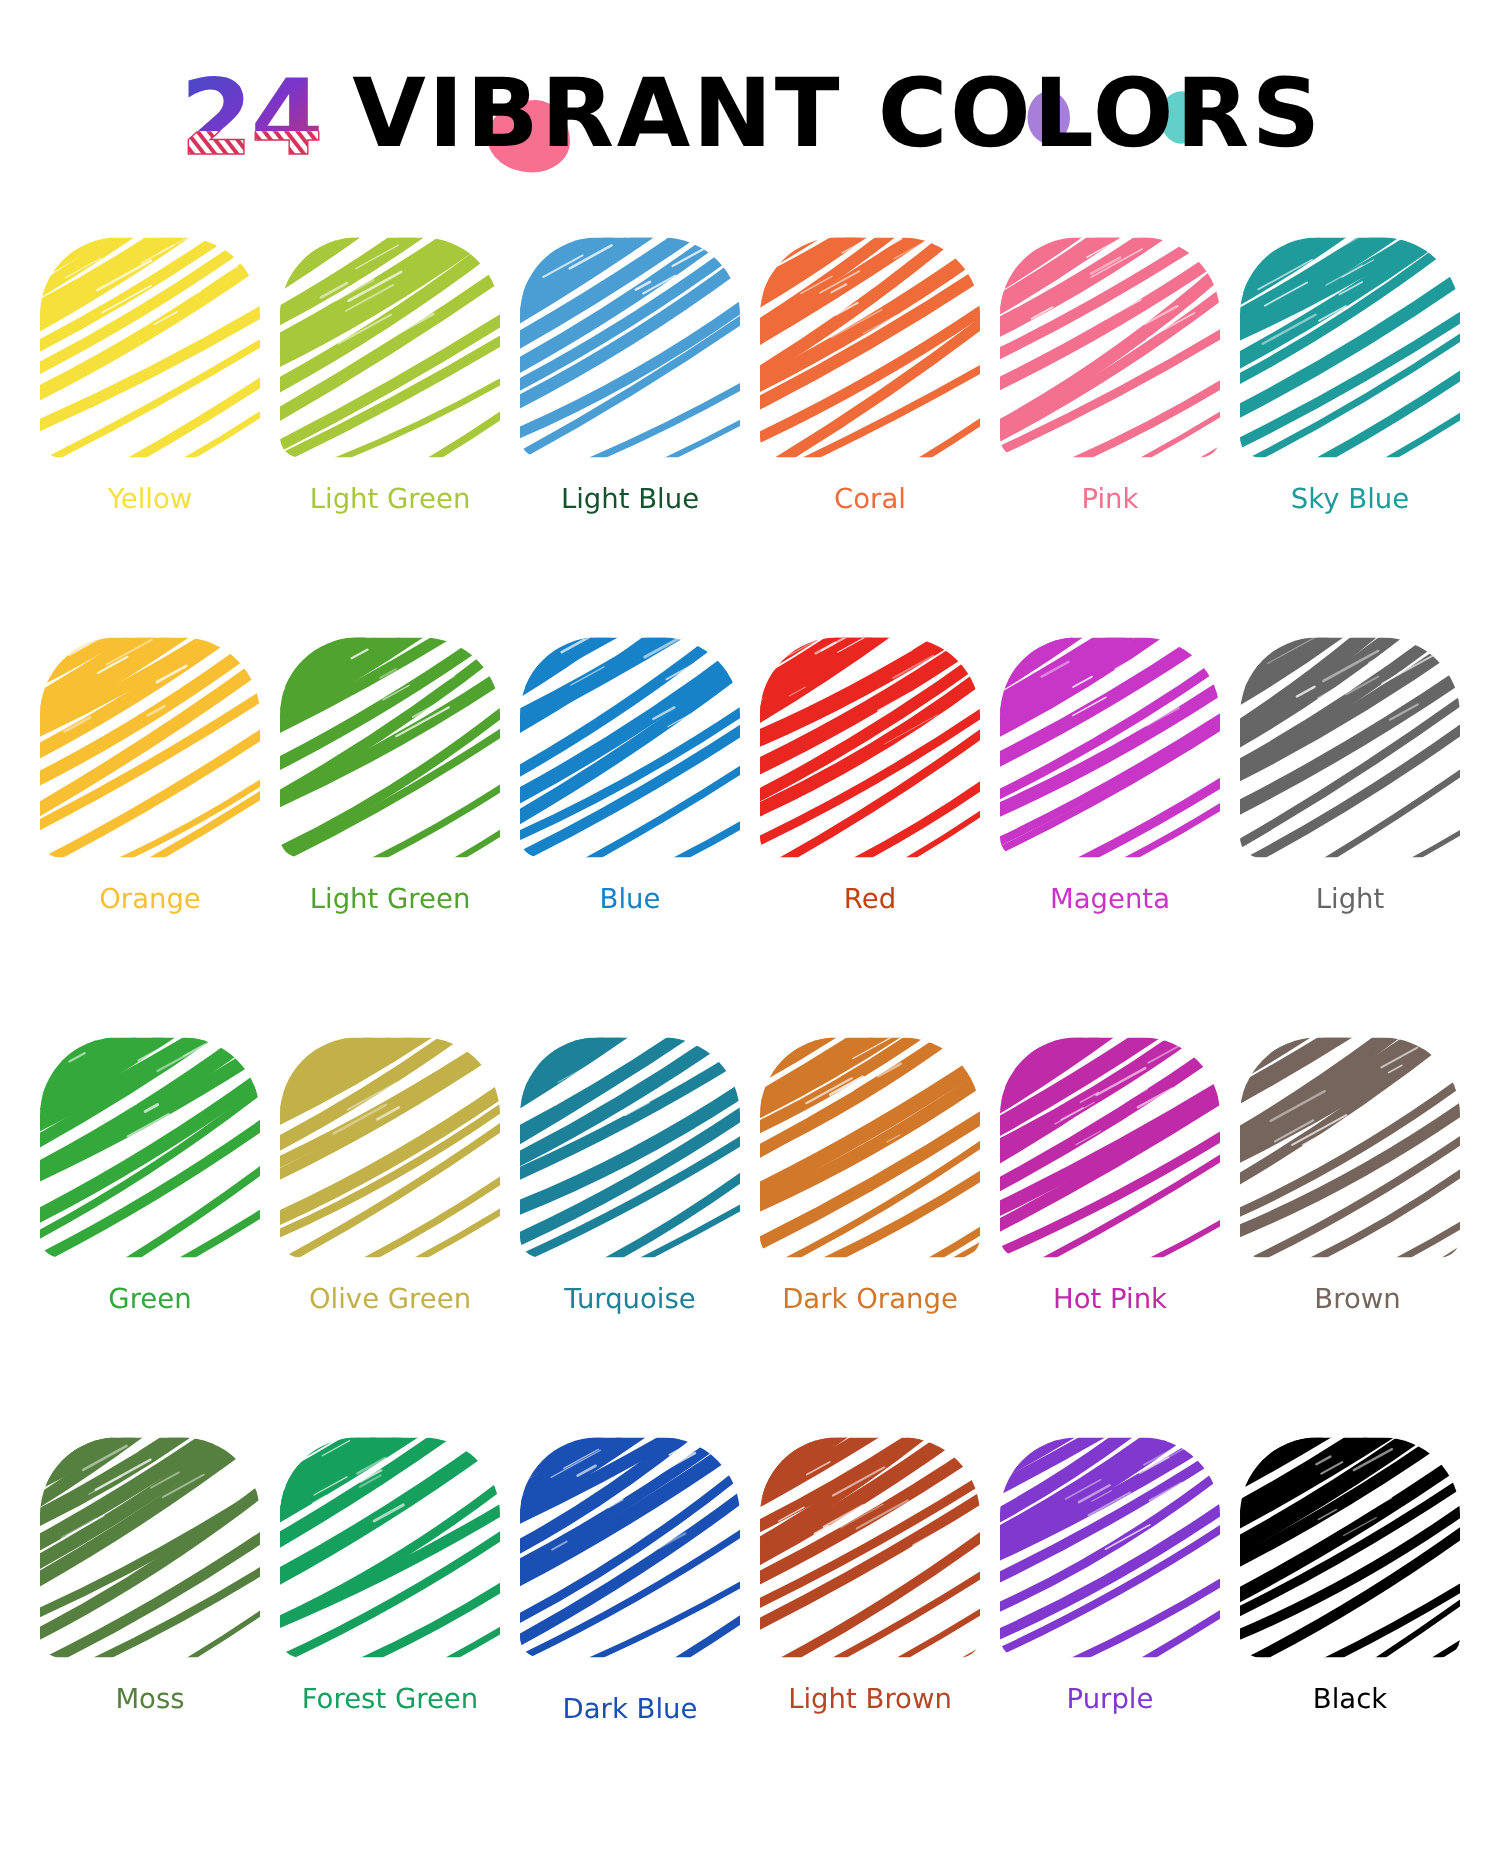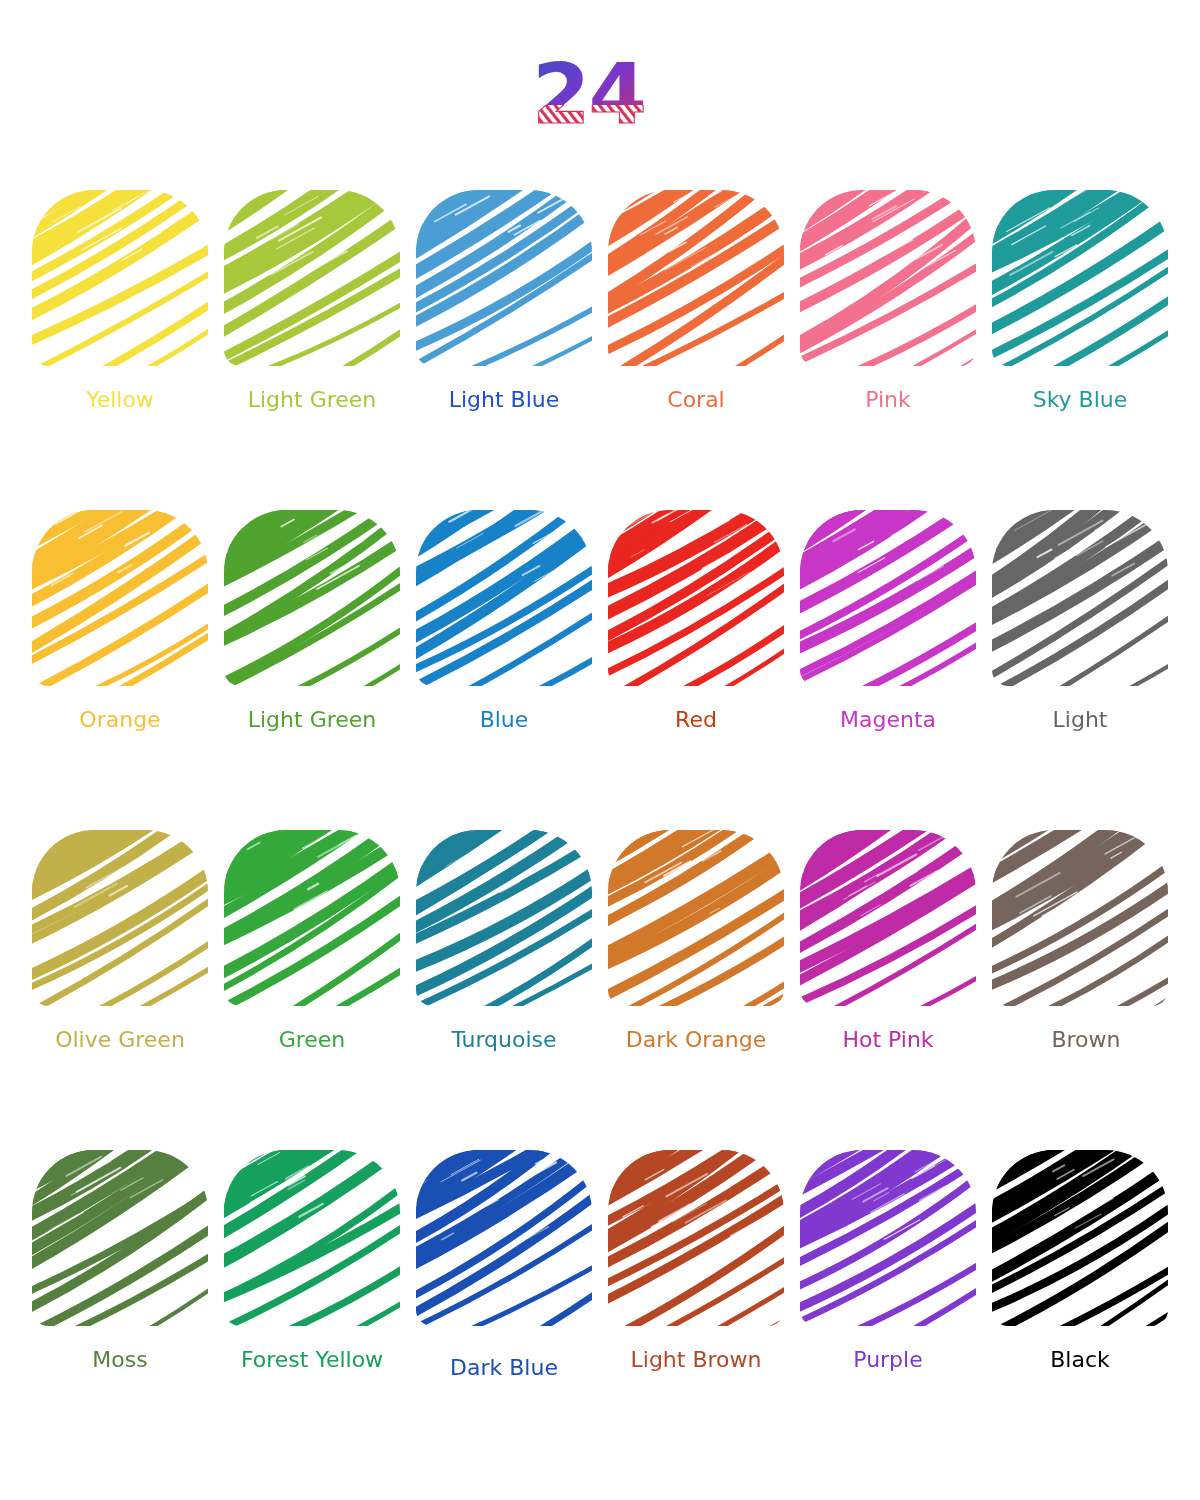--- a/index.html
+++ b/index.html
@@ -153,20 +153,26 @@
       </defs>
       <g clip-path="url(#upperband)">
         <text x="2" y="70" font-family="DejaVu Sans, sans-serif" font-size="84" font-weight="bold" fill="url(#g24)" letter-spacing="-2">24</text>
       </g>
       <g clip-path="url(#lowerband)">
         <text x="2" y="70" font-family="DejaVu Sans, sans-serif" font-size="84" font-weight="bold" fill="url(#hatch24)" letter-spacing="-2">24</text>
         <text x="2" y="70" font-family="DejaVu Sans, sans-serif" font-size="84" font-weight="bold" fill="none" stroke="#d8325a" stroke-width="1.1" letter-spacing="-2">24</text>
       </g>
     </svg>
 
+    <div class="title-words">
+      <div class="blob-pink"></div>
+      <div class="ovl ov-purple"></div>
+      <div class="ovl ov-teal"></div>
+      <span class="title-text">VIBRANT COLORS</span>
+    </div>
 
   </div>
 </div>
 
 <div class="grid" id="swatch-grid">
     <div class="cell">
       <div class="swatch-wrap">
         <svg class="swatch" viewBox="0 0 176 176" preserveAspectRatio="none">
     <defs>
       <clipPath id="sw1">
@@ -288,21 +294,21 @@
               <path d="M39.8 24.7 l33.4 -18.4" stroke="#ffffff" stroke-width="2.1" stroke-linecap="round" opacity="0.74" fill="none"></path>
               <path d="M115.8 83.3 l25.6 -14.1" stroke="#ffffff" stroke-width="2.1" stroke-linecap="round" opacity="0.65" fill="none"></path>
               <path d="M45.0 63.9 l13.5 -7.4" stroke="#ffffff" stroke-width="1.8" stroke-linecap="round" opacity="0.47" fill="none"></path>
               <path d="M106.4 86.8 l20.2 -11.1" stroke="#ffffff" stroke-width="2.0" stroke-linecap="round" opacity="0.73" fill="none"></path>
               <path d="M59.3 75.5 l33.1 -18.2" stroke="#ffffff" stroke-width="2.2" stroke-linecap="round" opacity="0.76" fill="none"></path>
               <path d="M98.5 44.8 l25.8 -14.2" stroke="#ffffff" stroke-width="1.7" stroke-linecap="round" opacity="0.72" fill="none"></path>
             </g>
     </g>
   </svg>
       </div>
-      <div class="swatch-label" style="color: #1d4ed8; text-align: right;">Light Blue</div>
+      <div class="swatch-label" style="color: #14532d; text-align: right;">Light Blue</div>
     </div>
     <div class="cell">
       <div class="swatch-wrap">
         <svg class="swatch" viewBox="0 0 176 176" preserveAspectRatio="none">
     <defs>
       <clipPath id="sw4">
         <path d="M0,62 A62,62 0 0 1 62,0 L114,0 A62,62 0 0 1 176,62 L176,160
                  A16,16 0 0 1 160,176 L16,176 A16,16 0 0 1 0,160 Z"></path>
       </clipPath>
     </defs>
@@ -690,20 +696,64 @@
             </g>
     </g>
   </svg>
       </div>
       <div class="swatch-label" style="color: rgb(102, 102, 102);">Light</div>
     </div>
     <div class="cell">
       <div class="swatch-wrap">
         <svg class="swatch" viewBox="0 0 176 176" preserveAspectRatio="none">
     <defs>
+      <clipPath id="sw14">
+        <path d="M0,62 A62,62 0 0 1 62,0 L114,0 A62,62 0 0 1 176,62 L176,160
+                 A16,16 0 0 1 160,176 L16,176 A16,16 0 0 1 0,160 Z"></path>
+      </clipPath>
+    </defs>
+    <g clip-path="url(#sw14)">
+      <rect x="0" y="0" width="176" height="176" fill="#ffffff"></rect>
+      <g>
+              <path d="M-136.0 87.1 Q8.9 30.4 141.0 -77.4" fill="none" stroke="#35a83c" stroke-width="16.1" stroke-linecap="round"></path>
+              <path d="M-133.3 90.7 Q12.4 28.2 150.1 -66.0" fill="none" stroke="#35a83c" stroke-width="11.8" stroke-linecap="round"></path>
+              <path d="M-111.7 97.4 Q23.8 37.1 149.9 -61.4" fill="none" stroke="#35a83c" stroke-width="13.7" stroke-linecap="round"></path>
+              <path d="M-107.8 97.4 Q30.9 47.3 157.6 -50.7" fill="none" stroke="#35a83c" stroke-width="14.2" stroke-linecap="round"></path>
+              <path d="M-98.3 114.9 Q40.3 46.7 171.5 -51.6" fill="none" stroke="#35a83c" stroke-width="10.1" stroke-linecap="round"></path>
+              <path d="M-102.9 115.1 Q41.2 55.8 178.0 -32.7" fill="none" stroke="#35a83c" stroke-width="11.6" stroke-linecap="round"></path>
+              <path d="M-71.1 119.3 Q54.8 57.5 174.2 -30.5" fill="none" stroke="#35a83c" stroke-width="10.3" stroke-linecap="round"></path>
+              <path d="M-69.8 139.1 Q61.1 80.4 183.5 -12.4" fill="none" stroke="#35a83c" stroke-width="12.5" stroke-linecap="round"></path>
+              <path d="M-73.9 140.9 Q66.1 85.0 198.0 -3.5" fill="none" stroke="#35a83c" stroke-width="11.4" stroke-linecap="round"></path>
+              <path d="M-38.7 161.2 Q87.1 101.4 205.3 11.7" fill="none" stroke="#35a83c" stroke-width="11.1" stroke-linecap="round"></path>
+              <path d="M-50.2 182.7 Q87.2 117.4 214.4 11.5" fill="none" stroke="#35a83c" stroke-width="6.4" stroke-linecap="round"></path>
+              <path d="M-14.9 184.4 Q114.1 120.6 235.8 27.3" fill="none" stroke="#35a83c" stroke-width="8.5" stroke-linecap="round"></path>
+              <path d="M9.1 215.0 Q135.8 144.0 255.3 44.6" fill="none" stroke="#35a83c" stroke-width="6.5" stroke-linecap="round"></path>
+              <path d="M17.6 228.5 Q151.0 164.7 277.6 73.4" fill="none" stroke="#35a83c" stroke-width="6.3" stroke-linecap="round"></path>
+              <path d="M49.7 254.6 Q189.4 195.8 316.0 85.1" fill="none" stroke="#35a83c" stroke-width="3.7" stroke-linecap="round"></path>
+            </g>
+      <g>
+              <path d="M59.6 62.7 l17.5 -9.6" stroke="#ffffff" stroke-width="1.3" stroke-linecap="round" opacity="0.39" fill="none"></path>
+              <path d="M78.8 18.3 l39.2 -21.5" stroke="#ffffff" stroke-width="1.8" stroke-linecap="round" opacity="0.59" fill="none"></path>
+              <path d="M94.0 26.8 l37.9 -20.8" stroke="#ffffff" stroke-width="2.0" stroke-linecap="round" opacity="0.49" fill="none"></path>
+              <path d="M70.5 85.6 l42.9 -23.6" stroke="#ffffff" stroke-width="1.3" stroke-linecap="round" opacity="0.79" fill="none"></path>
+              <path d="M63.0 85.3 l33.9 -18.6" stroke="#ffffff" stroke-width="1.0" stroke-linecap="round" opacity="0.65" fill="none"></path>
+              <path d="M70.1 79.1 l33.0 -18.1" stroke="#ffffff" stroke-width="1.4" stroke-linecap="round" opacity="0.64" fill="none"></path>
+              <path d="M114.9 14.7 l30.2 -16.6" stroke="#ffffff" stroke-width="1.5" stroke-linecap="round" opacity="0.36" fill="none"></path>
+              <path d="M23.5 19.2 l12.4 -6.8" stroke="#ffffff" stroke-width="1.7" stroke-linecap="round" opacity="0.56" fill="none"></path>
+              <path d="M84.1 59.2 l10.0 -5.5" stroke="#ffffff" stroke-width="2.3" stroke-linecap="round" opacity="0.69" fill="none"></path>
+            </g>
+    </g>
+  </svg>
+      </div>
+      <div class="swatch-label" style="color: rgb(53, 168, 60);">Green</div>
+    </div>
+    <div class="cell">
+      <div class="swatch-wrap">
+        <svg class="swatch" viewBox="0 0 176 176" preserveAspectRatio="none">
+    <defs>
       <clipPath id="sw13">
         <path d="M0,62 A62,62 0 0 1 62,0 L114,0 A62,62 0 0 1 176,62 L176,160
                  A16,16 0 0 1 160,176 L16,176 A16,16 0 0 1 0,160 Z"></path>
       </clipPath>
     </defs>
     <g clip-path="url(#sw13)">
       <rect x="0" y="0" width="176" height="176" fill="#ffffff"></rect>
       <g>
               <path d="M-115.9 75.4 Q14.4 9.4 139.5 -77.7" fill="none" stroke="#c2b048" stroke-width="15.7" stroke-linecap="round"></path>
               <path d="M-135.5 84.3 Q12.9 20.4 155.3 -66.9" fill="none" stroke="#c2b048" stroke-width="14.8" stroke-linecap="round"></path>
@@ -734,64 +784,20 @@
             </g>
     </g>
   </svg>
       </div>
       <div class="swatch-label" style="color: rgb(194, 176, 72);">Olive Green</div>
     </div>
     <div class="cell">
       <div class="swatch-wrap">
         <svg class="swatch" viewBox="0 0 176 176" preserveAspectRatio="none">
     <defs>
-      <clipPath id="sw14">
-        <path d="M0,62 A62,62 0 0 1 62,0 L114,0 A62,62 0 0 1 176,62 L176,160
-                 A16,16 0 0 1 160,176 L16,176 A16,16 0 0 1 0,160 Z"></path>
-      </clipPath>
-    </defs>
-    <g clip-path="url(#sw14)">
-      <rect x="0" y="0" width="176" height="176" fill="#ffffff"></rect>
-      <g>
-              <path d="M-136.0 87.1 Q8.9 30.4 141.0 -77.4" fill="none" stroke="#35a83c" stroke-width="16.1" stroke-linecap="round"></path>
-              <path d="M-133.3 90.7 Q12.4 28.2 150.1 -66.0" fill="none" stroke="#35a83c" stroke-width="11.8" stroke-linecap="round"></path>
-              <path d="M-111.7 97.4 Q23.8 37.1 149.9 -61.4" fill="none" stroke="#35a83c" stroke-width="13.7" stroke-linecap="round"></path>
-              <path d="M-107.8 97.4 Q30.9 47.3 157.6 -50.7" fill="none" stroke="#35a83c" stroke-width="14.2" stroke-linecap="round"></path>
-              <path d="M-98.3 114.9 Q40.3 46.7 171.5 -51.6" fill="none" stroke="#35a83c" stroke-width="10.1" stroke-linecap="round"></path>
-              <path d="M-102.9 115.1 Q41.2 55.8 178.0 -32.7" fill="none" stroke="#35a83c" stroke-width="11.6" stroke-linecap="round"></path>
-              <path d="M-71.1 119.3 Q54.8 57.5 174.2 -30.5" fill="none" stroke="#35a83c" stroke-width="10.3" stroke-linecap="round"></path>
-              <path d="M-69.8 139.1 Q61.1 80.4 183.5 -12.4" fill="none" stroke="#35a83c" stroke-width="12.5" stroke-linecap="round"></path>
-              <path d="M-73.9 140.9 Q66.1 85.0 198.0 -3.5" fill="none" stroke="#35a83c" stroke-width="11.4" stroke-linecap="round"></path>
-              <path d="M-38.7 161.2 Q87.1 101.4 205.3 11.7" fill="none" stroke="#35a83c" stroke-width="11.1" stroke-linecap="round"></path>
-              <path d="M-50.2 182.7 Q87.2 117.4 214.4 11.5" fill="none" stroke="#35a83c" stroke-width="6.4" stroke-linecap="round"></path>
-              <path d="M-14.9 184.4 Q114.1 120.6 235.8 27.3" fill="none" stroke="#35a83c" stroke-width="8.5" stroke-linecap="round"></path>
-              <path d="M9.1 215.0 Q135.8 144.0 255.3 44.6" fill="none" stroke="#35a83c" stroke-width="6.5" stroke-linecap="round"></path>
-              <path d="M17.6 228.5 Q151.0 164.7 277.6 73.4" fill="none" stroke="#35a83c" stroke-width="6.3" stroke-linecap="round"></path>
-              <path d="M49.7 254.6 Q189.4 195.8 316.0 85.1" fill="none" stroke="#35a83c" stroke-width="3.7" stroke-linecap="round"></path>
-            </g>
-      <g>
-              <path d="M59.6 62.7 l17.5 -9.6" stroke="#ffffff" stroke-width="1.3" stroke-linecap="round" opacity="0.39" fill="none"></path>
-              <path d="M78.8 18.3 l39.2 -21.5" stroke="#ffffff" stroke-width="1.8" stroke-linecap="round" opacity="0.59" fill="none"></path>
-              <path d="M94.0 26.8 l37.9 -20.8" stroke="#ffffff" stroke-width="2.0" stroke-linecap="round" opacity="0.49" fill="none"></path>
-              <path d="M70.5 85.6 l42.9 -23.6" stroke="#ffffff" stroke-width="1.3" stroke-linecap="round" opacity="0.79" fill="none"></path>
-              <path d="M63.0 85.3 l33.9 -18.6" stroke="#ffffff" stroke-width="1.0" stroke-linecap="round" opacity="0.65" fill="none"></path>
-              <path d="M70.1 79.1 l33.0 -18.1" stroke="#ffffff" stroke-width="1.4" stroke-linecap="round" opacity="0.64" fill="none"></path>
-              <path d="M114.9 14.7 l30.2 -16.6" stroke="#ffffff" stroke-width="1.5" stroke-linecap="round" opacity="0.36" fill="none"></path>
-              <path d="M23.5 19.2 l12.4 -6.8" stroke="#ffffff" stroke-width="1.7" stroke-linecap="round" opacity="0.56" fill="none"></path>
-              <path d="M84.1 59.2 l10.0 -5.5" stroke="#ffffff" stroke-width="2.3" stroke-linecap="round" opacity="0.69" fill="none"></path>
-            </g>
-    </g>
-  </svg>
-      </div>
-      <div class="swatch-label" style="color: rgb(53, 168, 60);">Green</div>
-    </div>
-    <div class="cell">
-      <div class="swatch-wrap">
-        <svg class="swatch" viewBox="0 0 176 176" preserveAspectRatio="none">
-    <defs>
       <clipPath id="sw15">
         <path d="M0,62 A62,62 0 0 1 62,0 L114,0 A62,62 0 0 1 176,62 L176,160
                  A16,16 0 0 1 160,176 L16,176 A16,16 0 0 1 0,160 Z"></path>
       </clipPath>
     </defs>
     <g clip-path="url(#sw15)">
       <rect x="0" y="0" width="176" height="176" fill="#ffffff"></rect>
       <g>
               <path d="M-125.1 80.5 Q14.9 26.3 142.6 -77.1" fill="none" stroke="#1d8299" stroke-width="16.5" stroke-linecap="round"></path>
               <path d="M-131.1 78.7 Q11.9 26.8 145.0 -65.1" fill="none" stroke="#1d8299" stroke-width="15.4" stroke-linecap="round"></path>
@@ -1036,21 +1042,21 @@
               <path d="M27.2 46.0 l26.4 -14.5" stroke="#ffffff" stroke-width="1.1" stroke-linecap="round" opacity="0.69" fill="none"></path>
               <path d="M64.3 35.4 l16.8 -9.2" stroke="#ffffff" stroke-width="1.7" stroke-linecap="round" opacity="0.69" fill="none"></path>
               <path d="M33.8 14.6 l21.9 -12.1" stroke="#ffffff" stroke-width="1.0" stroke-linecap="round" opacity="0.69" fill="none"></path>
               <path d="M39.6 77.2 l13.9 -7.7" stroke="#ffffff" stroke-width="1.1" stroke-linecap="round" opacity="0.36" fill="none"></path>
               <path d="M64.0 39.4 l16.5 -9.1" stroke="#ffffff" stroke-width="1.8" stroke-linecap="round" opacity="0.37" fill="none"></path>
               <path d="M26.3 52.5 l10.7 -5.9" stroke="#ffffff" stroke-width="1.6" stroke-linecap="round" opacity="0.51" fill="none"></path>
             </g>
     </g>
   </svg>
       </div>
-      <div class="swatch-label" style="color: rgb(21, 160, 94);">Forest Yellow</div>
+      <div class="swatch-label" style="color: rgb(21, 160, 94);">Forest Green</div>
     </div>
     <div class="cell">
       <div class="swatch-wrap">
         <svg class="swatch" viewBox="0 0 176 176" preserveAspectRatio="none">
     <defs>
       <clipPath id="sw21">
         <path d="M0,62 A62,62 0 0 1 62,0 L114,0 A62,62 0 0 1 176,62 L176,160
                  A16,16 0 0 1 160,176 L16,176 A16,16 0 0 1 0,160 Z"></path>
       </clipPath>
     </defs>

